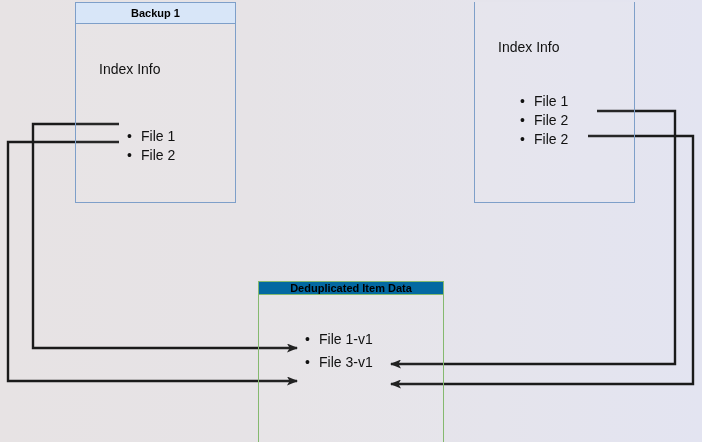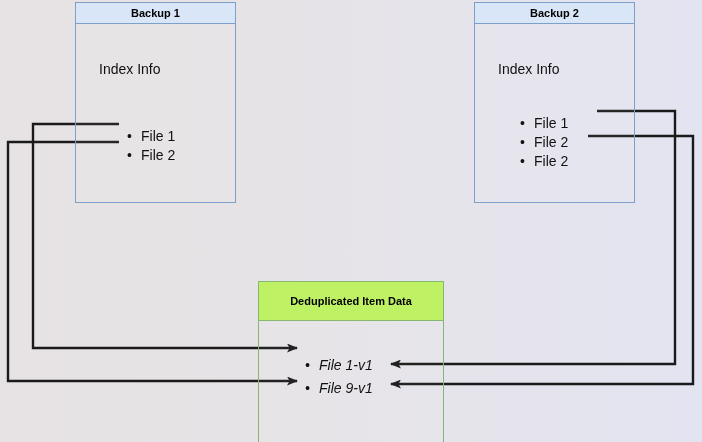--- a/index.html
+++ b/index.html
@@ -60,23 +60,23 @@
     height: 22px;
   }
   .node.blue .body {
     background: rgba(255,255,255,0.06);
     border: 1.4px solid #7e9fc9;
     border-top: none;
   }
 
   
   .node.green .hdr {
-    background: #bef264;
+    background: #0369a1;
     border: 1.6px solid #85b96f;
-    height: 40px;
+    height: 14px;
   }
   .node.green .body {
     background: rgba(255,255,255,0.04);
     border: 1.6px solid #85b96f;
     border-top: none;
   }
 
   .section-title {
     position: absolute;
     font-size: 14px;
@@ -142,34 +142,33 @@
     <div class="body">
       <div class="section-title" style="left:23px; top:37px;">Index Info</div>
       <ul class="filelist" style="left:50px; top:103px;">
         <li>File 1</li>
         <li>File 2</li>
       </ul>
     </div>
   </div>
 
   <div class="node blue" style="left:474px; top:2px; width:161px; height:201px;">
-    <div class="hdr">Backup 2</div>
     <div class="body">
       <div class="section-title" style="left:23px; top:37px;">Index Info</div>
       <ul class="filelist" style="left:44px; top:90px;">
         <li>File 1</li>
         <li>File 2</li>
         <li>File 2</li>
       </ul>
     </div>
   </div>
 
   <div class="node green" style="left:258px; top:281px; width:186px; height:163px;">
     <div class="hdr">Deduplicated Item Data</div>
     <div class="body">
-      <ul class="filelist wide" style="left:45px; top:33px;font-style:italic;">
+      <ul class="filelist wide" style="left:45px; top:33px;">
         <li>File 1-v1</li>
-        <li>File 9-v1</li>
+        <li>File 3-v1</li>
       </ul>
     </div>
   </div>
 
 </div>
 
 </body></html>

